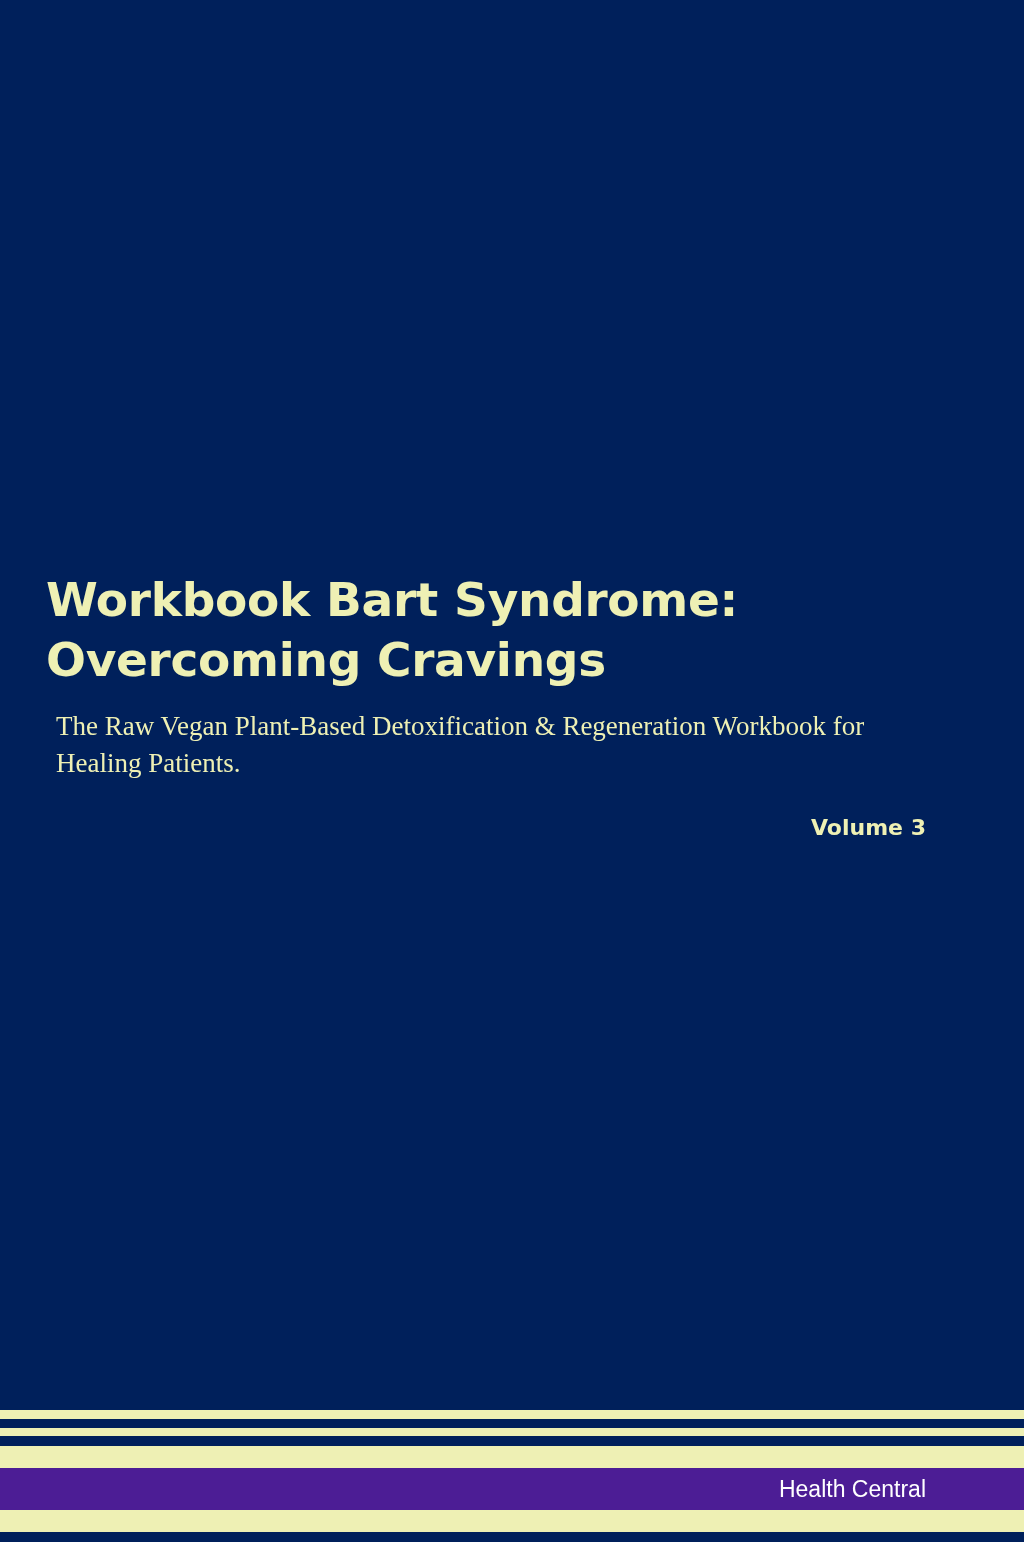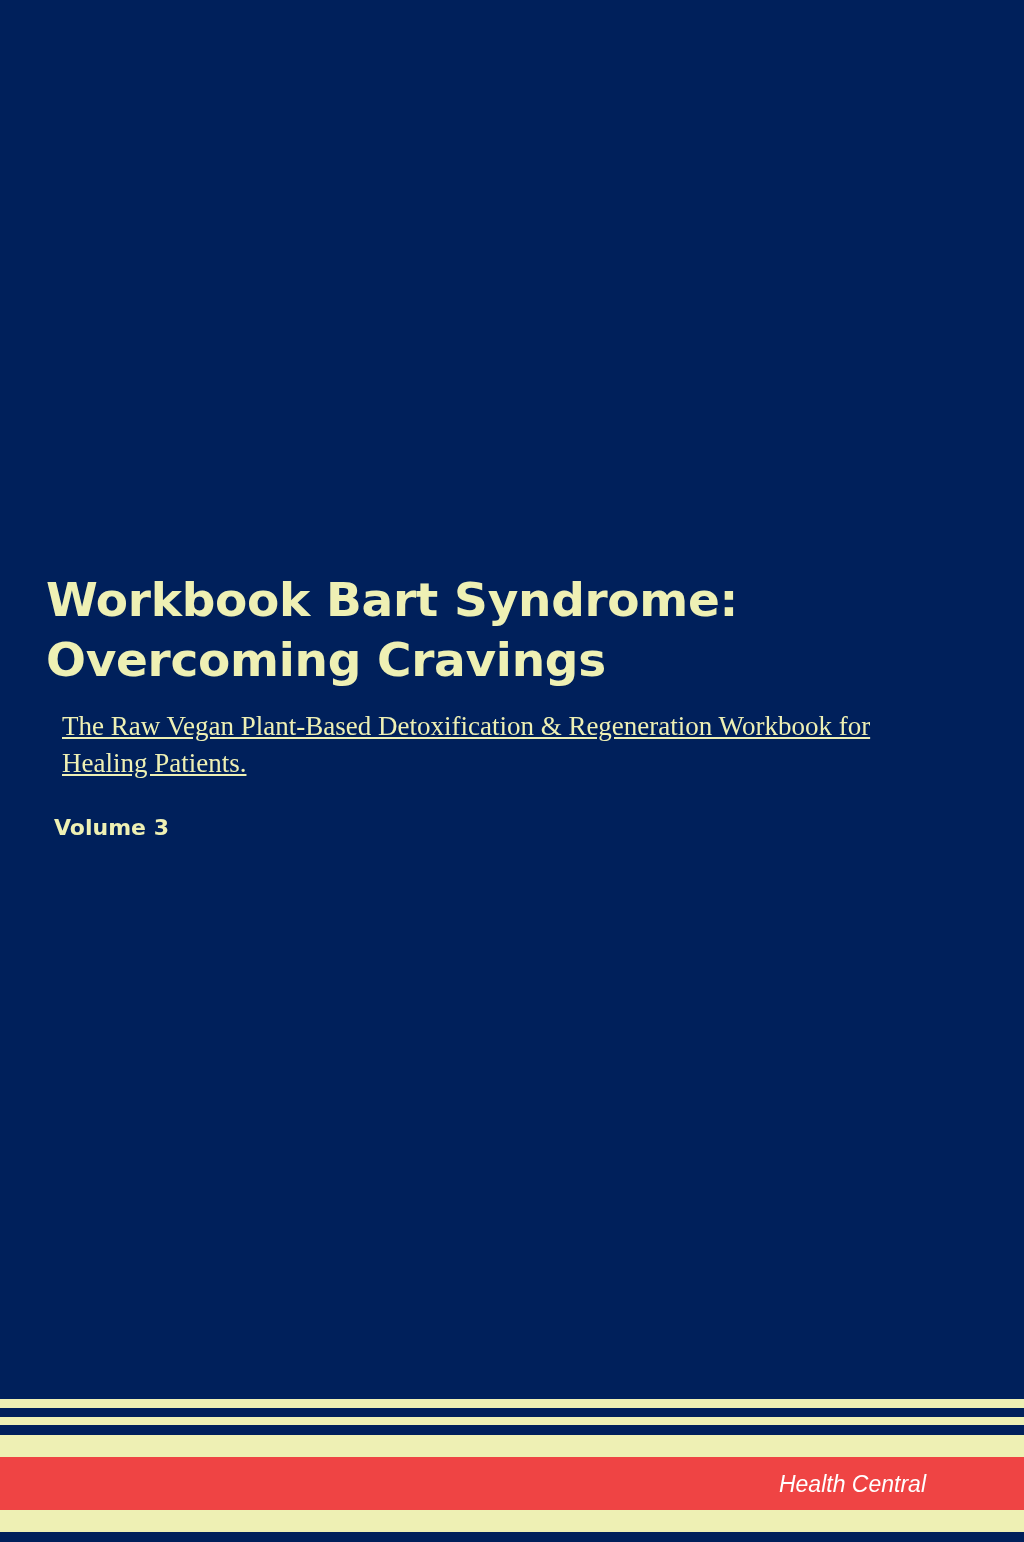--- a/index.html
+++ b/index.html
@@ -33,52 +33,51 @@
     line-height: 1.28;
     letter-spacing: -0.3px;
     margin: 0 0 18px 0;
     max-width: 760px;
   }
   .book-subtitle {
     color: #eef0b4;
     font-family: "Liberation Serif", serif;
     font-size: 27px;
     line-height: 1.35;
-    margin: 0 0 34px 16px;
+    margin: 0 0 34px 10px;
     max-width: 860px;
-    text-decoration: underline;
   }
   .book-volume {
     color: #eef0b4;
     font-family: "DejaVu Sans", sans-serif;
     font-weight: bold;
     font-size: 22px;
-    margin: 8px;
+    margin: 0;
+    text-align: right;
   }
 
   
   .stripes {
     position: absolute;
     left: 0;
     right: 0;
     bottom: 0;
     width: 100%;
   }
   .stripe {
     width: 100%;
     display: block;
   }
   .s-cream { background: #eef0b4; }
   .s-navy { background: #00205b; }
 
   .footer-bar {
     position: relative;
-    background: #ef4444;
-    height: 53px;
-    font-style: italic;
+    background: #4c1d95;
+    height: 42px;
   }
   .publisher {
     position: absolute;
     right: 98px;
     top: 50%;
     transform: translateY(-50%);
     color: #ffffff;
     font-family: "Liberation Sans", sans-serif;
     font-size: 23px;
     white-space: nowrap;

